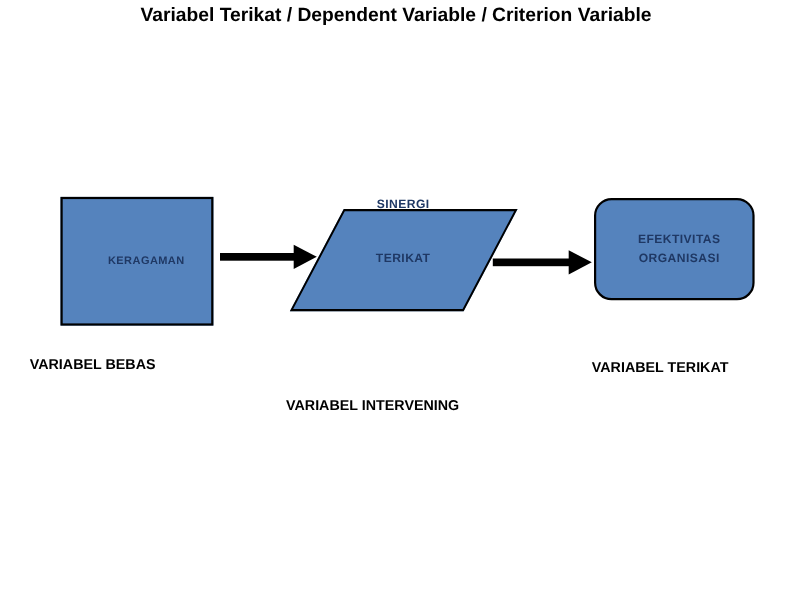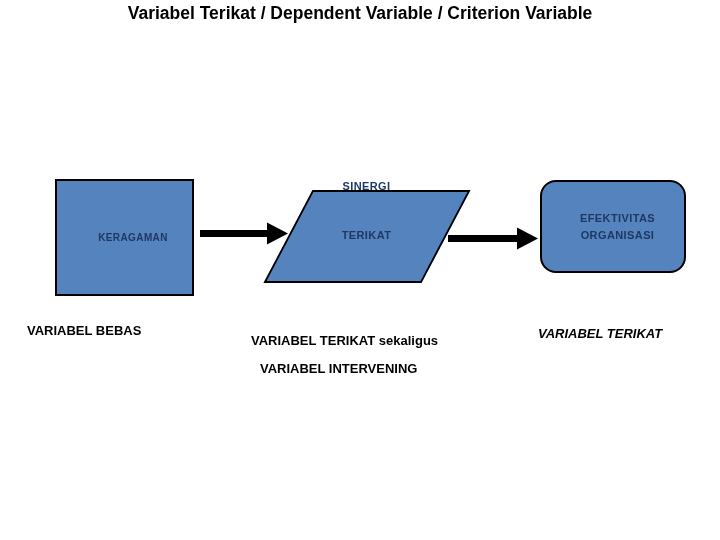--- a/index.html
+++ b/index.html
@@ -71,21 +71,21 @@
   .vlabel{
     position:absolute;
     color:var(--label-text);
     font-weight:bold;
     font-size:13px;
     white-space:nowrap;
   }
   .label-bebas{left:27px; top:323px;}
   .label-terikat-sekaligus{left:251px; top:333px;}
   .label-intervening{left:260px; top:361px;}
-  .label-terikat{left:538px; top:326px;font-style:italic;}
+  .label-terikat{left:538px; top:326px;}
 </style>
 </head>
 <body>
 
 <div class="slide">
 
   <div class="title">
     <div>Variabel Terikat / Dependent Variable / Criterion Variable</div>
   </div>
 
@@ -110,17 +110,16 @@
     <polygon points="70,1.5 91,12.5 70,23.5" fill="currentColor"></polygon>
   </svg>
 
   <div class="shape round-efektivitas"></div>
   <div class="node-text text-efektivitas">
     <span>EFEKTIVITAS</span>
     <span>ORGANISASI</span>
   </div>
 
   <div class="vlabel label-bebas">VARIABEL BEBAS</div>
-  <div class="vlabel label-terikat-sekaligus">VARIABEL TERIKAT sekaligus</div>
   <div class="vlabel label-intervening">VARIABEL INTERVENING</div>
   <div class="vlabel label-terikat">VARIABEL TERIKAT</div>
 
 </div>
 
 </body></html>

